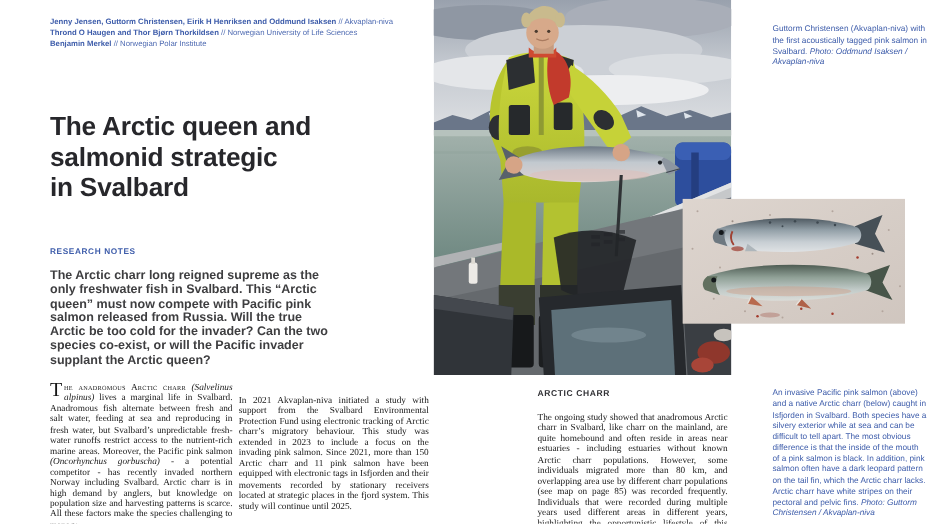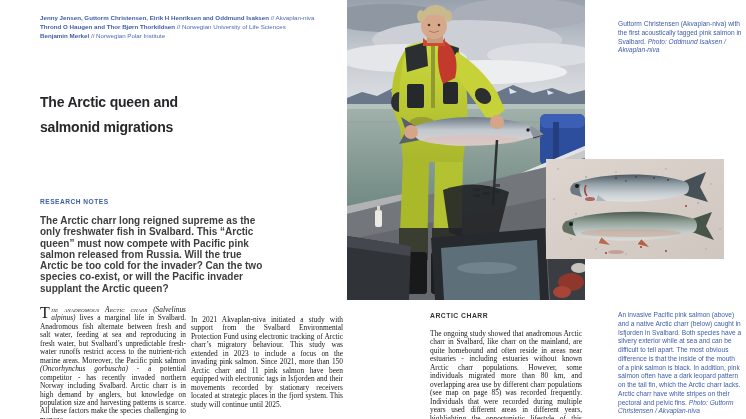--- a/index.html
+++ b/index.html
@@ -12,38 +12,38 @@
     color:#1b1b1b;
   }
   .abs { position:absolute; }
 
   
   .byline { left:40px; top:13px; font-size:6.2px; line-height:9px; color:#3d5caa; }
   .byline .names { font-weight:bold; }
   .byline .affil { font-weight:normal; opacity:.92; }
 
   
-  .title { left:40px; top:90px; font-size:14px; line-height:24.5px; font-weight:bold;
+  .title { left:40px; top:90px; font-size:21px; line-height:24.5px; font-weight:bold;
            color:#27272b; letter-spacing:-0.2px; }
 
   
   .kicker { left:40px; top:198px; font-size:6.6px; font-weight:bold; color:#3d5caa;
             letter-spacing:.5px; }
 
   
   .standfirst { left:40px; top:215px; width:230px; font-size:10px; line-height:11.3px;
                 color:#3e3e40;font-weight:bold; }
 
   
   .serif { font-family:"Liberation Serif", serif; font-size:7.4px; line-height:8.45px;
            color:#161616; text-align:justify; }
   .col1 { left:40px; top:306px; width:146px; }
   .col2 { left:191px; top:316px; width:152px; }
   .dropcap { float:left; font-size:16px; line-height:13.5px; padding-right:1.5px; }
-  .smallcaps { font-variant:small-caps; letter-spacing:.2px;font-style:italic; }
+  .smallcaps { font-variant:small-caps; letter-spacing:.2px; }
   .ital { font-style:italic; }
 
   
   .section { left:430px; top:312px; width:152px; }
   .section-heading { font-size:6.8px; font-weight:bold; color:#323236; letter-spacing:.5px;
                      font-family:"Liberation Sans", sans-serif; }
   .section-body { margin-top:11px; }
 
   
   .caption { left:618px; width:124px; font-size:6.6px; line-height:8.75px; color:#3d5caa; }
@@ -60,21 +60,22 @@
 <body>
 
 <div class="abs byline">
   <div><span class="names">Jenny Jensen, Guttorm Christensen, Eirik H Henriksen and Oddmund Isaksen</span><span class="affil"> // Akvaplan-niva</span></div>
   <div><span class="names">Thrond O Haugen and Thor Bjørn Thorkildsen</span><span class="affil"> // Norwegian University of Life Sciences</span></div>
   <div><span class="names">Benjamin Merkel</span><span class="affil"> // Norwegian Polar Institute</span></div>
 </div>
 
 <h1 class="abs title">
   <div>The Arctic queen and</div>
-  <div>salmonid migrations</div>
+  <div>salmonid strategic</div>
+  <div>in Svalbard</div>
 </h1>
 
 <div class="abs kicker">RESEARCH NOTES</div>
 
 <p class="abs standfirst">The Arctic charr long reigned supreme as the only freshwater fish in Svalbard. This “Arctic queen” must now compete with Pacific pink salmon released from Russia. Will the true Arctic be too cold for the invader? Can the two species co-exist, or will the Pacific invader supplant the Arctic queen?</p>
 
 <p class="abs serif col1">
   <span class="dropcap">T</span><span class="smallcaps">he anadromous Arctic charr </span><span class="ital">(Salvelinus alpinus)</span><span> lives a marginal life in Svalbard. Anadromous fish alternate between fresh and salt water, feeding at sea and reproducing in fresh water, but Svalbard’s unpredictable fresh-water runoffs restrict access to the nutrient-rich marine areas. Moreover, the Pacific pink salmon </span><span class="ital">(Oncorhynchus gorbuscha)</span><span> - a potential competitor - has recently invaded northern Norway including Svalbard. Arctic charr is in high demand by anglers, but knowledge on population size and harvesting patterns is scarce. All these factors make the species challenging to manage.</span>
 </p>
 

